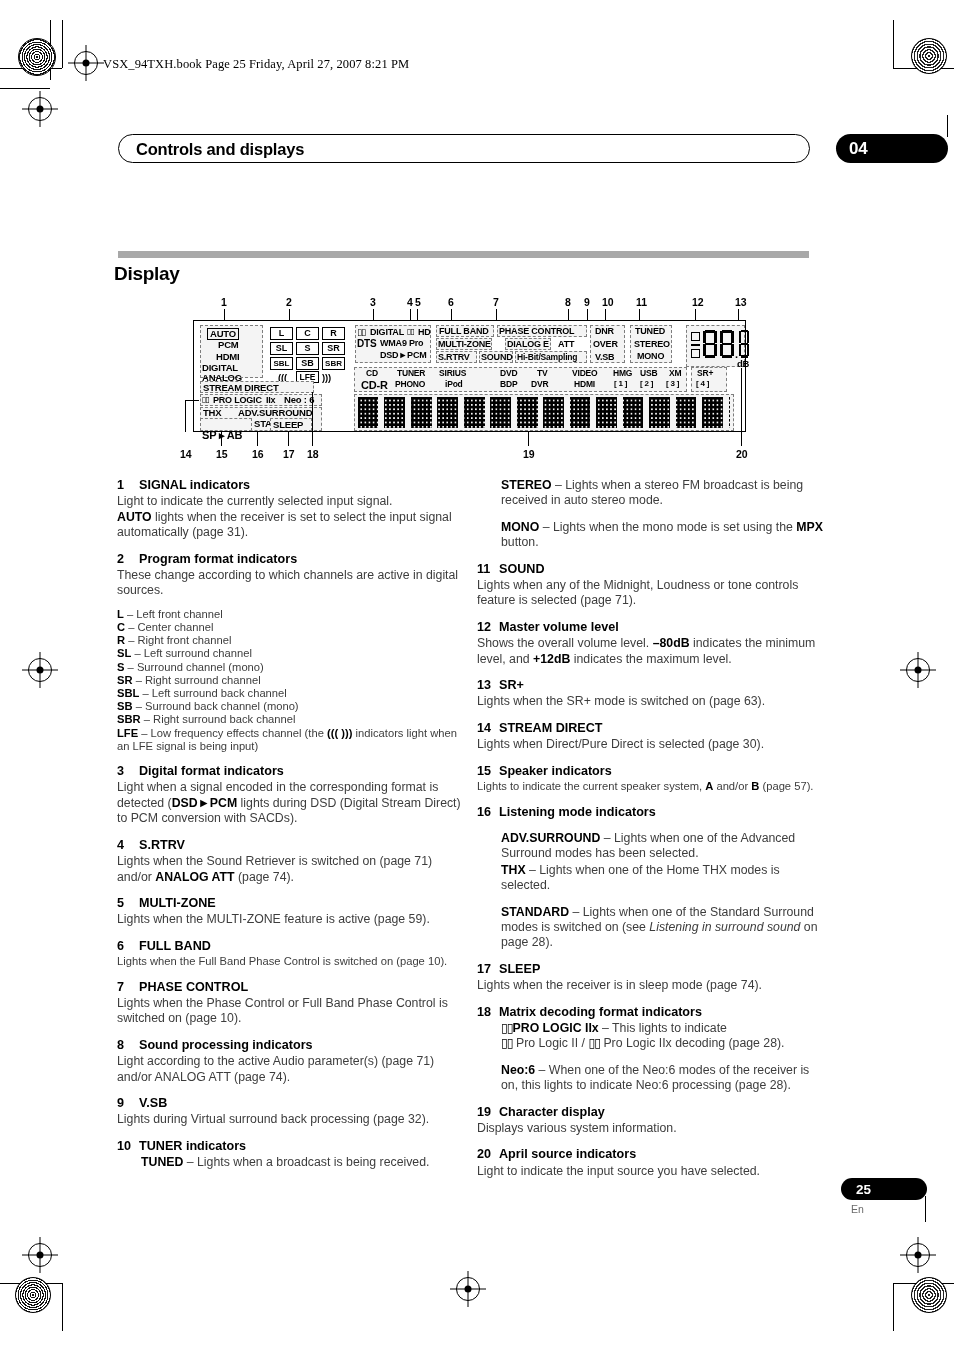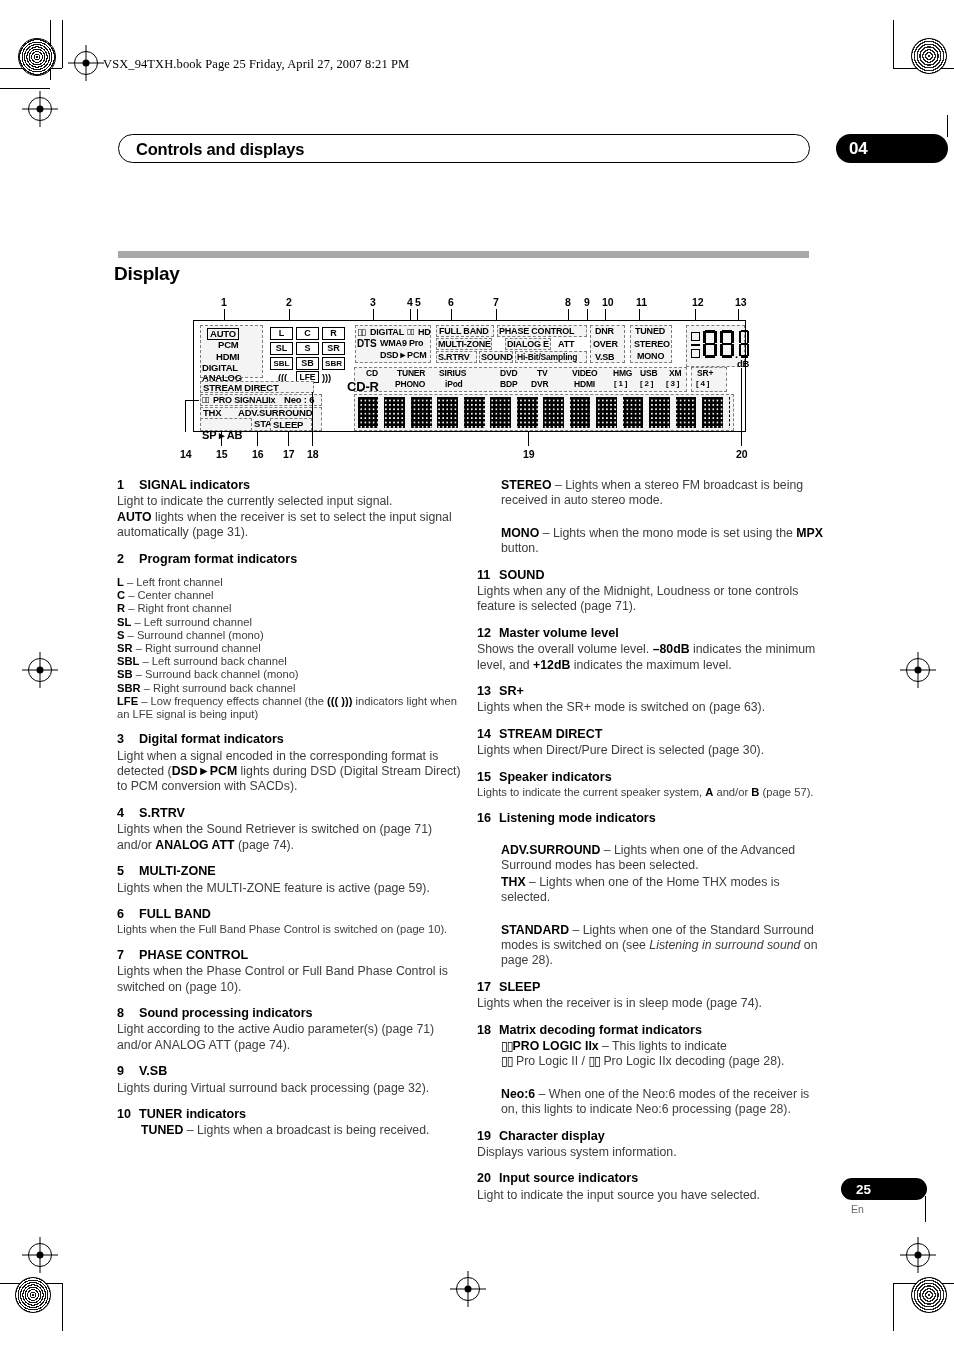--- a/index.html
+++ b/index.html
@@ -84,21 +84,21 @@
   .colL{left:117px;top:478px;}
   .colR{left:477px;top:478px;}
   .item{margin-bottom:0;}
   .head{color:#000;font-weight:bold;font-size:12.6px;margin-top:11px;margin-bottom:1px;
         display:flex;gap:7px;}
   .head .n{min-width:15px;}
   .head.first{margin-top:0;}
   .desc{margin:0;}
   .desc b{color:#000;}
   .desc i{font-style:italic;}
-  .indent{margin-left:24px;margin-top:17px;}
+  .indent{margin-left:24px;margin-top:11px;}
   .indent .k{color:#000;font-weight:bold;}
   .chlist{margin-top:9px;font-size:11.2px;line-height:13.2px;}
   .chlist div{white-space:nowrap;}
   .chlist b{color:#000;}
   .small{font-size:11.2px;line-height:13.4px;}
   .dolby{font-family:"DejaVu Sans",sans-serif;font-weight:bold;letter-spacing:-1px;}
 
   
   .pagepill{position:absolute;left:841px;top:1178px;width:86px;height:22px;background:#000;border-radius:11px;}
   .pagepill span{position:absolute;left:15px;top:50%;transform:translateY(-50%);color:#fff;font-weight:bold;font-size:13.5px;}
@@ -278,21 +278,21 @@
       <b style="left:7.6px;top:1px;width:2.4px;height:12px;"></b>
       <b style="left:1.5px;top:12.7px;width:7px;height:2.4px;"></b>
       <b style="left:0;top:14px;width:2.4px;height:12px;"></b>
       <b style="left:7.6px;top:14px;width:2.4px;height:12px;"></b>
       <b style="left:1.5px;top:25.4px;width:7px;height:2.4px;"></b>
     </div>
     <div class="lbl" style="left:543px;top:38px;font-size:9.5px;">dB</div>
 
     <div class="grp" style="left:160px;top:46px;width:333px;height:25px;"></div>
     <div class="lbl" style="left:172px;top:48px;font-size:8.5px;">CD</div>
-    <div class="lbl" style="left:153px;top:59px;font-size:13px;">CD-R</div>
+    <div class="lbl" style="left:167px;top:59px;font-size:11px;">CD-R</div>
     <div class="lbl" style="left:203px;top:48px;font-size:8.5px;">TUNER</div>
     <div class="lbl" style="left:201px;top:59px;font-size:8.5px;">PHONO</div>
     <div class="lbl" style="left:245px;top:48px;font-size:8.5px;">SIRIUS</div>
     <div class="lbl" style="left:251px;top:59px;font-size:8.5px;">iPod</div>
     <div class="lbl" style="left:306px;top:48px;font-size:8.5px;">DVD</div>
     <div class="lbl" style="left:306px;top:59px;font-size:8.5px;">BDP</div>
     <div class="lbl" style="left:343px;top:48px;font-size:8.5px;">TV</div>
     <div class="lbl" style="left:337px;top:59px;font-size:8.5px;">DVR</div>
     <div class="lbl" style="left:378px;top:48px;font-size:8.5px;">VIDEO</div>
     <div class="lbl" style="left:380px;top:59px;font-size:8.5px;">HDMI</div>
@@ -303,21 +303,21 @@
     <div class="lbl" style="left:475px;top:48px;font-size:8.5px;">XM</div>
     <div class="lbl" style="left:472px;top:59px;font-size:8px;">[ 3 ]</div>
     <div class="grp" style="left:497px;top:46px;width:36px;height:25px;"></div>
     <div class="lbl" style="left:503px;top:48px;font-size:8.5px;">SR+</div>
     <div class="lbl" style="left:502px;top:59px;font-size:8px;">[ 4 ]</div>
 
     <div class="grp" style="left:6px;top:60px;width:114px;height:12px;"></div>
     <div class="lbl" style="left:9px;top:62px;font-size:9.5px;">STREAM DIRECT</div>
     <div class="grp" style="left:6px;top:73px;width:122px;height:12px;"></div>
     <div class="lbl dolby" style="left:8px;top:75px;font-size:8px;">▯▯</div>
-    <div class="lbl" style="left:19px;top:75px;font-size:9px;">PRO SIGNAL</div>
+    <div class="lbl" style="left:19px;top:75px;font-size:9px;">PRO LOGIC</div>
     <div class="lbl" style="left:72px;top:75px;font-size:9px;">IIx</div>
     <div class="lbl" style="left:90px;top:74px;font-size:9.5px;">Neo : 6</div>
     <div class="grp" style="left:6px;top:86px;width:122px;height:24px;"></div>
     <div class="lbl" style="left:9px;top:87px;font-size:9.5px;">THX</div>
     <div class="lbl" style="left:44px;top:87px;font-size:9.5px;">ADV.SURROUND</div>
     <div class="lbl" style="left:9px;top:98px;font-size:9.5px;">STEREO</div>
     <div class="lbl" style="left:60px;top:98px;font-size:9.5px;">STANDARD</div>
     <div class="grp" style="left:6px;top:97px;width:52px;height:13px;"></div>
     <div class="lbl" style="left:8px;top:109px;font-size:11px;text-align:center;">SP ▸ AB</div>
     <div class="grp" style="left:76px;top:97px;width:42px;height:13px;"></div>
@@ -362,20 +362,21 @@
       <span>SIGNAL indicators</span>
     </div>
     <p class="desc"><span>Light to indicate the currently selected input signal.</span><br><b>AUTO</b><span> lights when the receiver is set to select the input signal automatically (page 31).</span></p>
   </div>
 
   <div class="item">
     <div class="head">
       <span class="n">2</span>
       <span>Program format indicators</span>
     </div>
+    <p class="desc">These change according to which channels are active in digital sources.</p>
     <div class="chlist">
       <div><b>L</b><span> – Left front channel</span></div>
       <div><b>C</b><span> – Center channel</span></div>
       <div><b>R</b><span> – Right front channel</span></div>
       <div><b>SL</b><span> – Left surround channel</span></div>
       <div><b>S</b><span> – Surround channel (mono)</span></div>
       <div><b>SR</b><span> – Right surround channel</span></div>
       <div><b>SBL</b><span> – Left surround back channel</span></div>
       <div><b>SB</b><span> – Surround back channel (mono)</span></div>
       <div><b>SBR</b><span> – Right surround back channel</span></div>
@@ -524,21 +525,21 @@
     <div class="head">
       <span class="n">19</span>
       <span>Character display</span>
     </div>
     <p class="desc">Displays various system information.</p>
   </div>
 
   <div class="item">
     <div class="head">
       <span class="n">20</span>
-      <span>Input source indicators</span>
+      <span>April source indicators</span>
     </div>
     <p class="desc">Light to indicate the input source you have selected.</p>
   </div>
 </div>
 
 <div class="pagepill">
   <span>25</span>
 </div>
 <div class="lang">En</div>
 <div class="foot-tick"></div>

